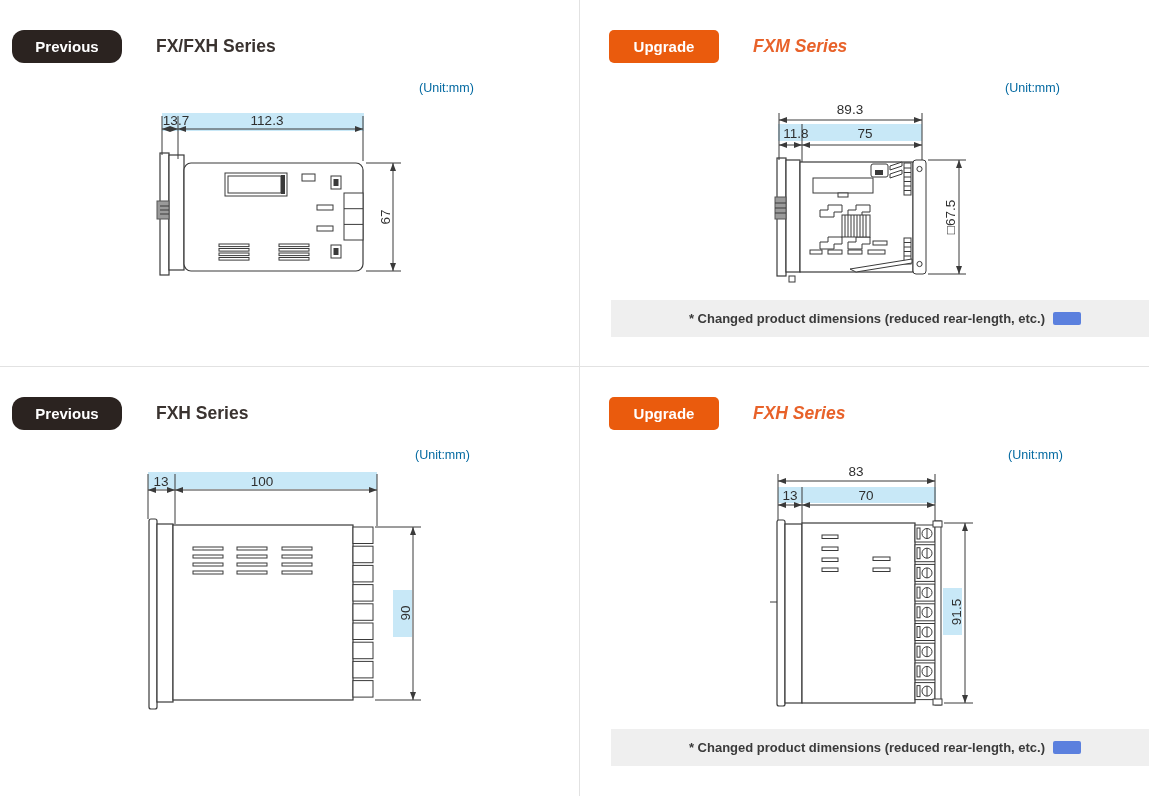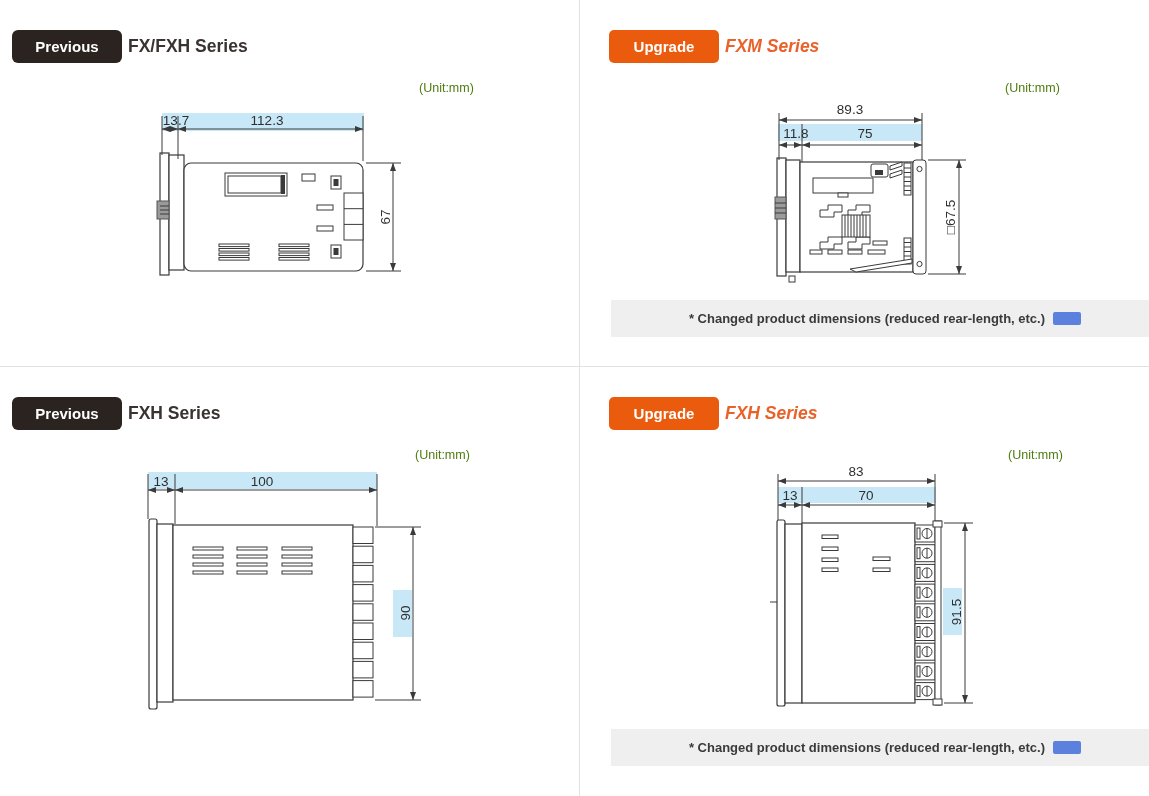--- a/index.html
+++ b/index.html
@@ -7,28 +7,28 @@
   .page {
     position:relative; width:1149px; height:796px; background:#fff;
     font-family:"Liberation Sans", sans-serif; overflow:hidden;
   }
   .divider-v { position:absolute; left:579px; top:0; width:1px; height:796px; background:#e2e2e2; }
   .divider-h { position:absolute; left:0; top:366px; width:1149px; height:1px; background:#e2e2e2; }
 
   .header { position:absolute; display:flex; align-items:center; }
   .badge {
     height:33px; min-width:110px; display:flex; align-items:center; justify-content:center;
-    border-radius:6px; color:#fff; font-weight:bold; font-size:15px; padding:0 16px;
+    border-radius:12px; color:#fff; font-weight:bold; font-size:15px; padding:0 16px;
   }
   .badge.previous { background:var(--badge-previous-bg, #2b2320); }
   .badge.upgrade  { background:var(--badge-upgrade-bg, #ea5b0d); border-radius:5px; }
-  .title { font-size:17.5px; font-weight:bold; color:var(--title-previous, #3a3330); margin-left:6px; }
+  .title { font-size:17.5px; font-weight:bold; color:var(--title-previous, #3a3330); margin-left:34px; }
   .title.orange { color:var(--title-upgrade, #e8622a);font-style:italic; }
 
-  .unit { position:absolute; font-size:12.5px; color:#4d7c0f; }
+  .unit { position:absolute; font-size:12.5px; color:#0369a1; }
 
   .note {
     position:absolute; left:611px; width:538px; height:37px;
     background:var(--note-bg, #efefef);
     display:flex; align-items:center; padding-left:10px;
     font-size:13px; font-weight:600; color:#3a3a3a;justify-content:center;
   }
   .note .swatch {
     display:inline-block; width:28px; height:13px; margin-left:8px;
     background:var(--note-swatch-blue, #5b80de); border-radius:2px; flex:0 0 auto;

